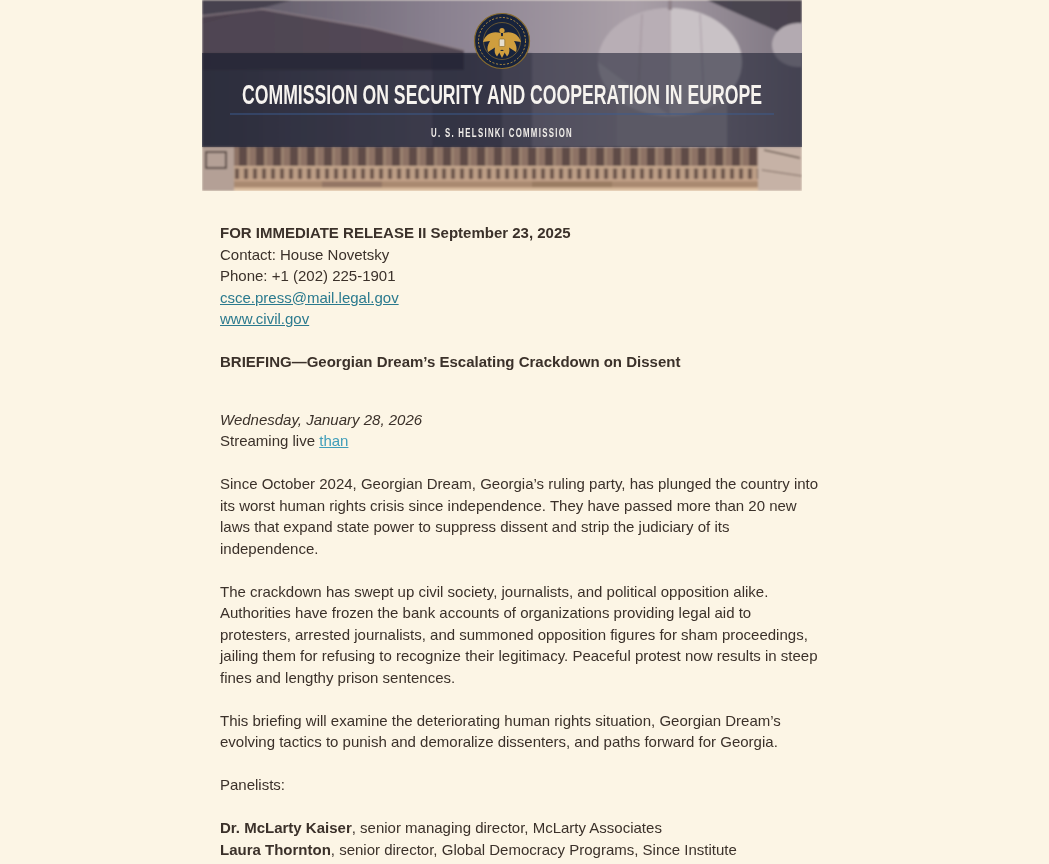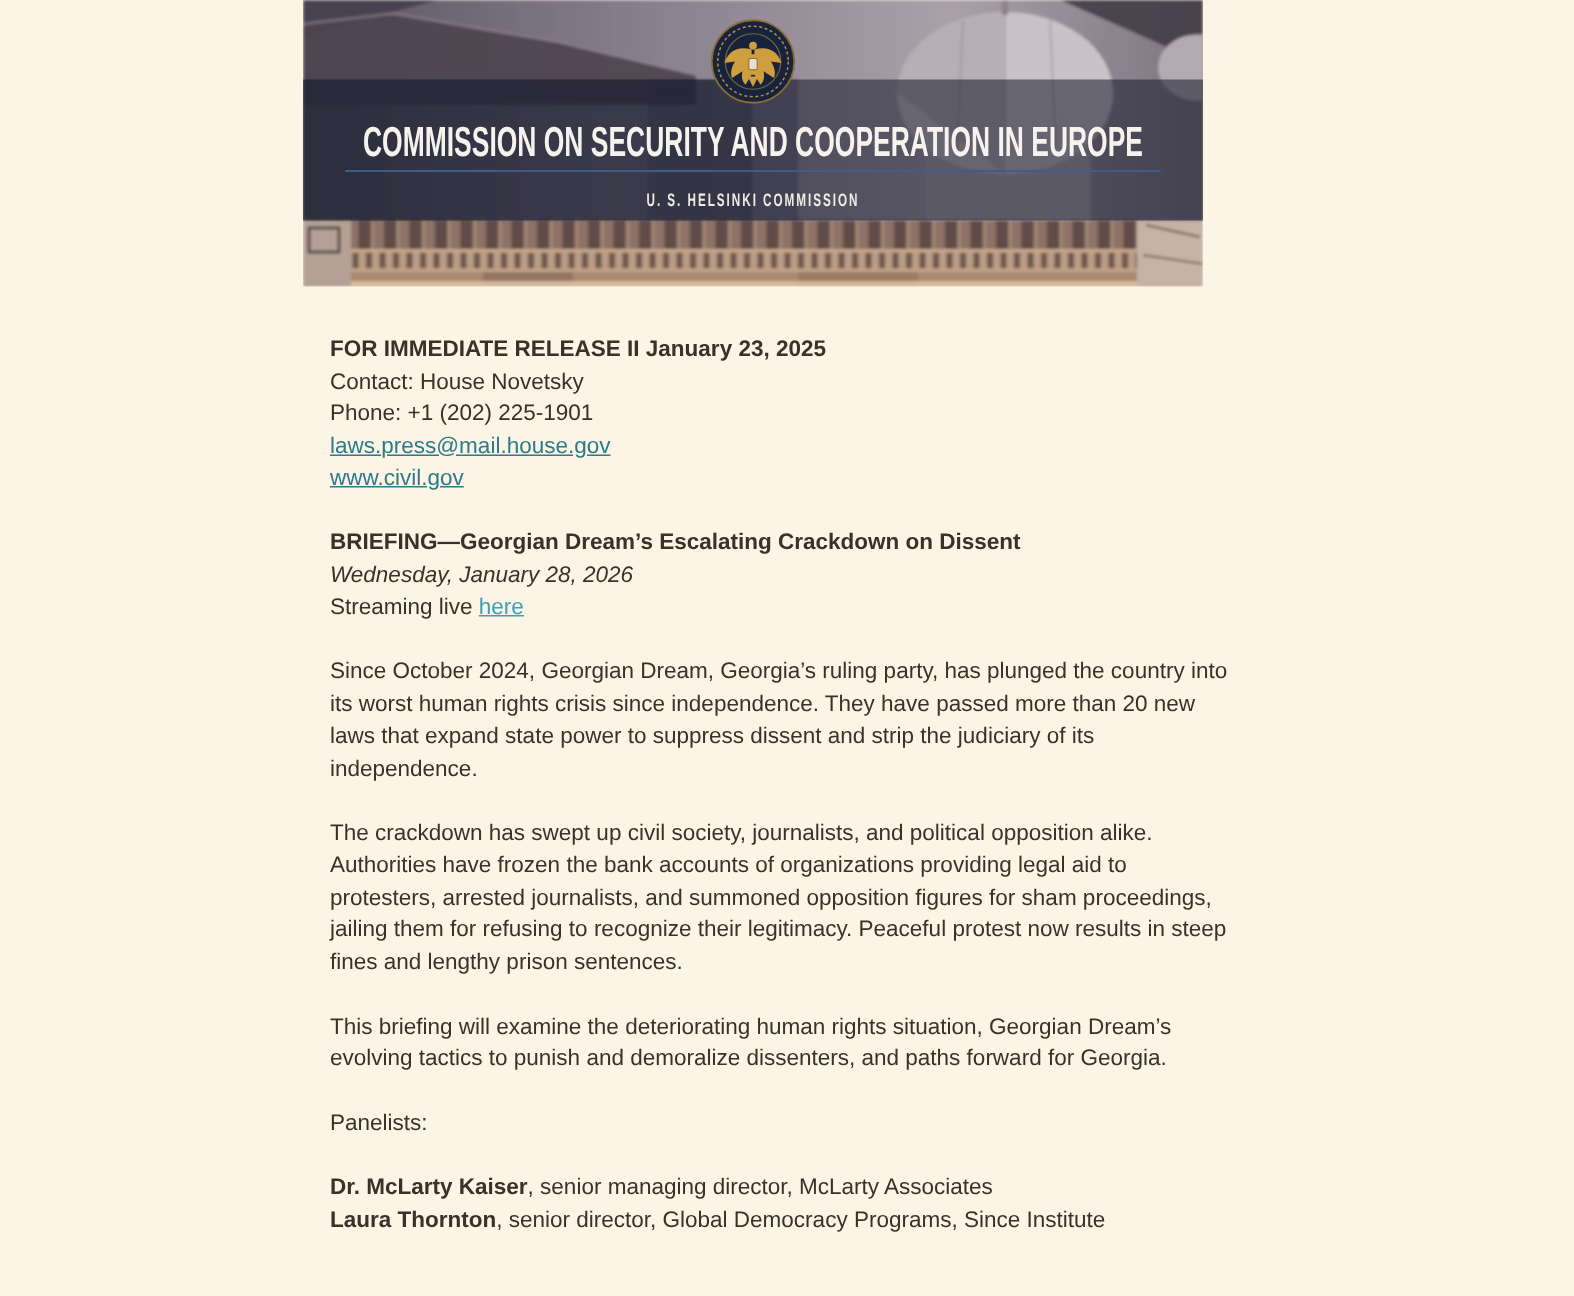--- a/index.html
+++ b/index.html
@@ -9,21 +9,21 @@
     font-family:"Liberation Sans",sans-serif;
     color:var(--text,#3b312a);
   }
   .header{position:absolute;left:202px;top:0;width:600px;height:191px;}
   .header svg{display:block;}
   .content{position:absolute;left:220px;top:222px;width:600px;font-size:15px;line-height:21.5px;}
   .block{margin:21.5px 0 0 0;padding:0;}
   .block:first-child{margin-top:0;}
   .line{min-height:21.5px;}
   .bold{font-weight:bold;}
-  .italic{font-style:italic;}
+  .italic{font-style:italic;margin-top:36px;}
   .center{text-align:left;}
   a.link{color:var(--link_teal,#2b7a8e);text-decoration:underline;cursor:pointer;}
   a.link.light{color:var(--link_light,#3f9db9);}
   p{margin:21.5px 0 0 0;}
 </style>
 </head>
 <body>
 
 <div class="screen">
 
@@ -113,31 +113,31 @@
 
       <text x="300" y="104" text-anchor="middle" font-size="28" font-weight="bold" fill="#f6f3ef" textLength="520" lengthAdjust="spacingAndGlyphs" font-family="Liberation Sans, sans-serif">COMMISSION ON SECURITY AND COOPERATION IN EUROPE</text>
       <line x1="28" y1="114" x2="572" y2="114" stroke="#3d5d8f" stroke-width="1.2" opacity="0.95"></line>
       <text x="300" y="137" text-anchor="middle" font-size="12" font-weight="bold" fill="#efece8" textLength="142" lengthAdjust="spacingAndGlyphs" letter-spacing="2" font-family="Liberation Sans, sans-serif">U. S. HELSINKI COMMISSION</text>
     </svg>
   </div>
 
   <div class="content">
 
     <div class="block">
-      <div class="line bold">FOR IMMEDIATE RELEASE II January 23, 2025</div>
+      <div class="line bold">FOR IMMEDIATE RELEASE II September 23, 2025</div>
       <div class="line">Contact: House Novetsky</div>
       <div class="line">Phone: +1 (202) 225-1901</div>
-      <div class="line"><a class="link">laws.press@mail.house.gov</a></div>
+      <div class="line"><a class="link">csce.press@mail.legal.gov</a></div>
       <div class="line"><a class="link">www.civil.gov</a></div>
     </div>
 
     <div class="block center">
       <div class="line bold">BRIEFING—Georgian Dream’s Escalating Crackdown on Dissent</div>
       <div class="line italic">Wednesday, January 28, 2026</div>
-      <div class="line"><span>Streaming live </span><a class="link light">here</a></div>
+      <div class="line"><span>Streaming live </span><a class="link light">than</a></div>
     </div>
 
     <p class="block">Since October 2024, Georgian Dream, Georgia’s ruling party, has plunged the country into its worst human rights crisis since independence. They have passed more than 20 new laws that expand state power to suppress dissent and strip the judiciary of its independence.</p>
     <p class="block">The crackdown has swept up civil society, journalists, and political opposition alike. Authorities have frozen the bank accounts of organizations providing legal aid to protesters, arrested journalists, and summoned opposition figures for sham proceedings, jailing them for refusing to recognize their legitimacy. Peaceful protest now results in steep fines and lengthy prison sentences.</p>
     <p class="block">This briefing will examine the deteriorating human rights situation, Georgian Dream’s evolving tactics to punish and demoralize dissenters, and paths forward for Georgia.</p>
 
     <div class="block">Panelists:</div>
 
     <div class="block">
       <div class="line"><span class="bold">Dr. McLarty Kaiser</span><span>, senior managing director, McLarty Associates</span></div>

